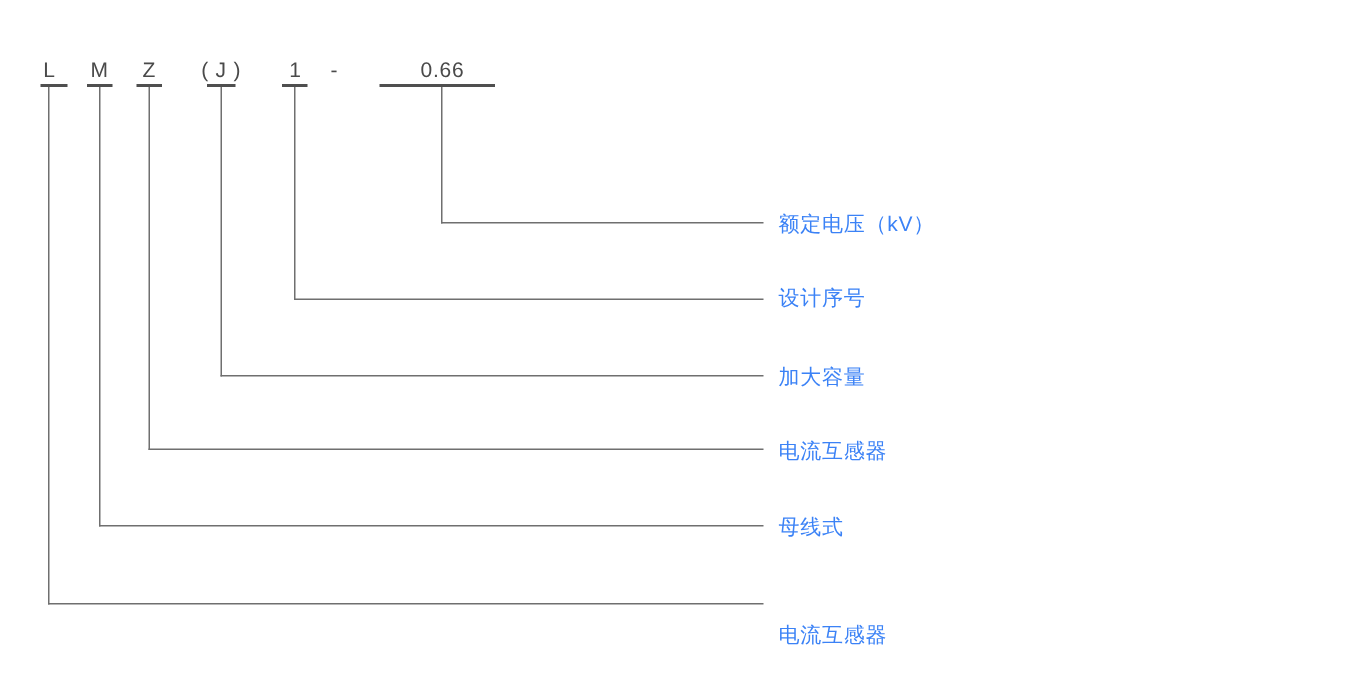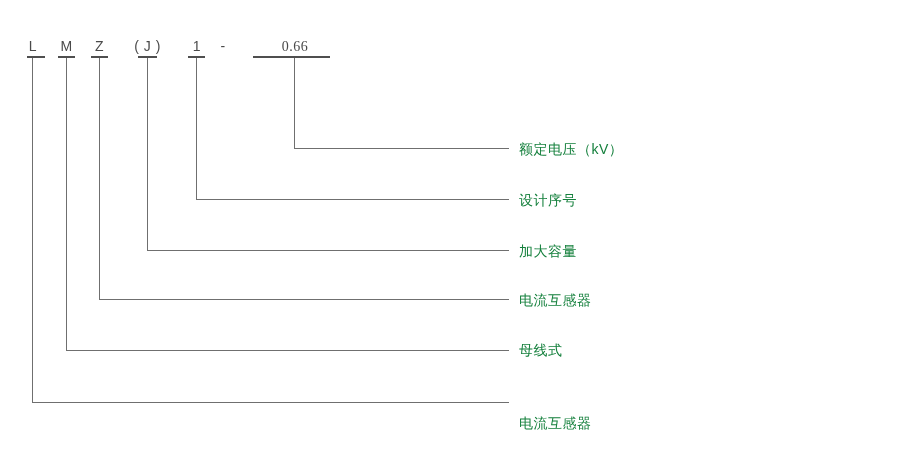--- a/index.html
+++ b/index.html
@@ -42,53 +42,53 @@
     border-bottom: 1px solid #6f6f6f;
     box-sizing: content-box;
   }
   
   .label {
     position: absolute;
     left: 519px;
     height: 20px;
     line-height: 20px;
     font-size: 14px;
-    color: #15803d;
+    color: #3b82f6;
     white-space: nowrap;
     letter-spacing: 0.5px;
     text-align: right;
   }
 </style>
 </head>
 <body>
 
 <div class="canvas">
 
   <span class="code-char" style="left:23px;  width:20px;">L</span>
   <span class="code-char" style="left:56px;  width:21px;">M</span>
   <span class="code-char" style="left:89px;  width:21px;">Z</span>
   <span class="code-char" style="left:133px; width:29px;">( J )</span>
   <span class="code-char" style="left:187px; width:20px;">1</span>
   <span class="code-char" style="left:216px; width:14px;">-</span>
-  <span class="code-char" style="left:272px; width:46px;font-family:Liberation Serif, serif;">0.66</span>
+  <span class="code-char" style="left:272px; width:46px;">0.66</span>
 
   <div class="underline" style="left:27px;  width:18px;"></div>
   <div class="underline" style="left:58px;  width:17px;"></div>
   <div class="underline" style="left:91px;  width:17px;"></div>
   <div class="underline" style="left:138px; width:19px;"></div>
   <div class="underline" style="left:188px; width:17px;"></div>
   <div class="underline" style="left:253px; width:77px;"></div>
 
   <div class="connector" style="left:294px; width:214px; height:90px;"></div>
   <div class="connector" style="left:196px; width:312px; height:141px;"></div>
   <div class="connector" style="left:147px; width:361px; height:192px;"></div>
   <div class="connector" style="left:99px;  width:409px; height:241px;"></div>
   <div class="connector" style="left:66px;  width:442px; height:292px;"></div>
   <div class="connector" style="left:32px;  width:476px; height:344px;"></div>
 
   <span class="label" style="top:139px;">额定电压（kV）</span>
-  <span class="label" style="top:190px;">设计序号</span>
+  <span class="label" style="top:190px;font-family:Liberation Mono, monospace;">设计序号</span>
   <span class="label" style="top:241px;">加大容量</span>
   <span class="label" style="top:290px;">电流互感器</span>
-  <span class="label" style="top:341px;font-family:Liberation Mono, monospace;">母线式</span>
+  <span class="label" style="top:341px;">母线式</span>
   <span class="label" style="top:413px;">电流互感器</span>
 
 </div>
 
 </body></html>

